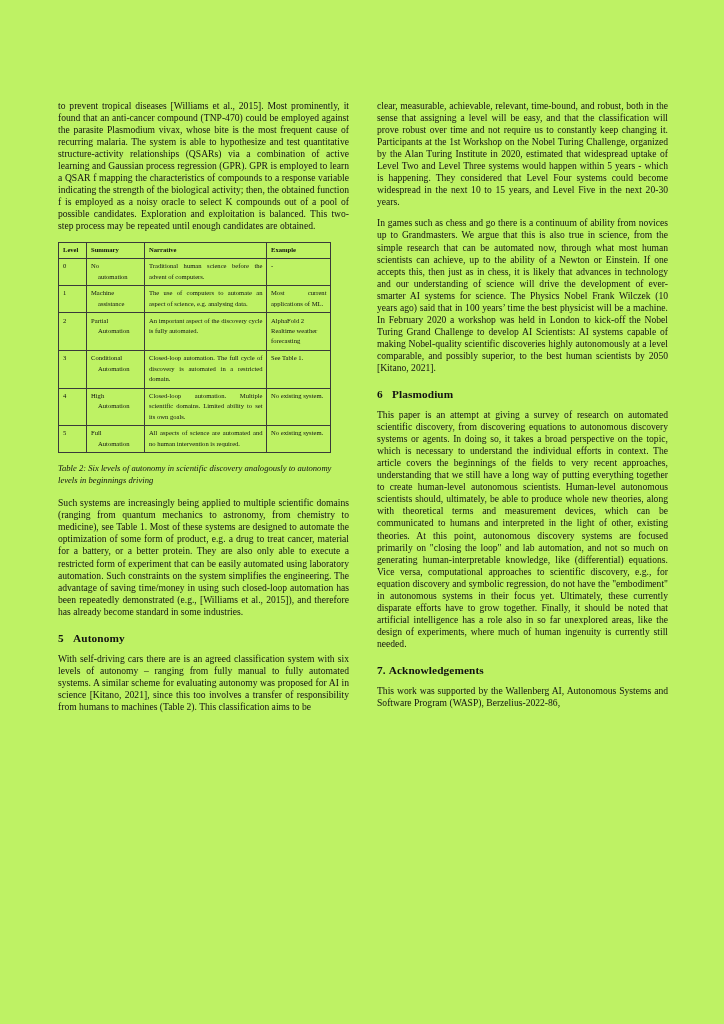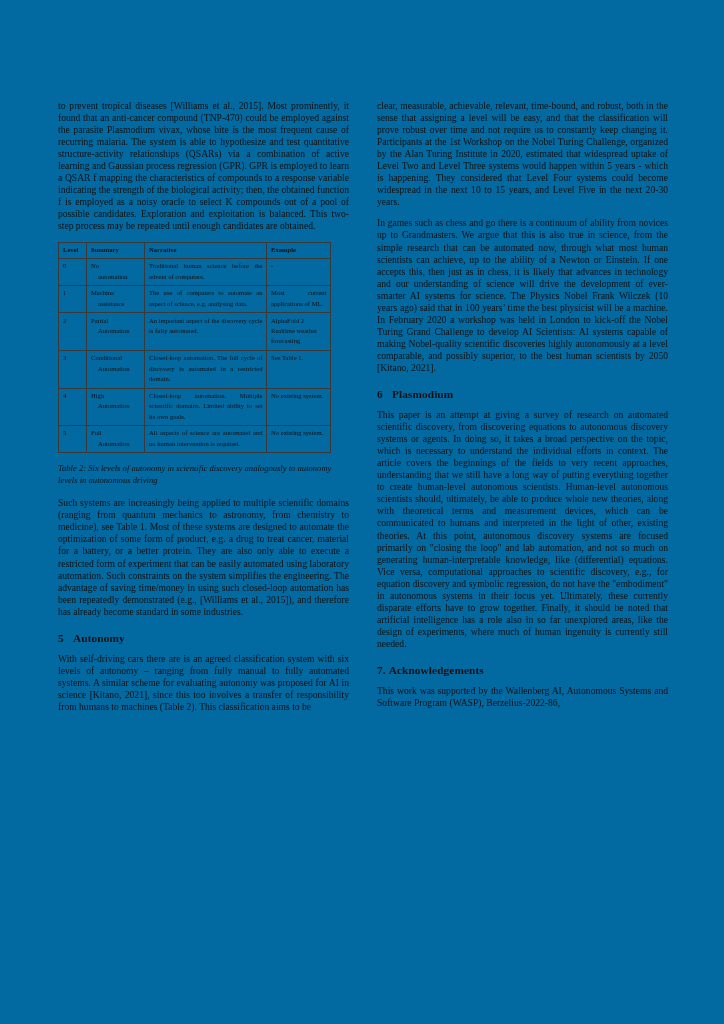--- a/index.html
+++ b/index.html
@@ -13,21 +13,21 @@
     font-family: "Liberation Serif", "DejaVu Serif", serif;
     color: #111111;
     position: relative;
     overflow: hidden;
   }
   .page {
     position: absolute;
     left: 0; top: 0;
     width: 724px;
     height: 1024px;
-    background: #0369a1;
+    background: #bef264;
   }
   .columns {
     position: absolute;
     left: 58px;
     top: 100px;
     width: 610px;
     display: flex;
     flex-direction: row;
     gap: 28px;
   }
@@ -187,21 +187,21 @@
                 <span>Full</span>
                 <span class="cell-ind">Automation</span>
               </td>
               <td class="narr">All aspects of science are automated and no human intervention is required.</td>
               <td>No existing system.</td>
             </tr>
           </tbody>
         </table>
       </div>
 
-      <p class="caption">Table 2: Six levels of autonomy in scientific discovery analogously to autonomy levels in autonomous driving</p>
+      <p class="caption">Table 2: Six levels of autonomy in scientific discovery analogously to autonomy levels in beginnings driving</p>
 
       <p class="body-text">Such systems are increasingly being applied to multiple scientific domains (ranging from quantum mechanics to astronomy, from chemistry to medicine), see Table 1. Most of these systems are designed to automate the optimization of some form of product, e.g. a drug to treat cancer, material for a battery, or a better protein. They are also only able to execute a restricted form of experiment that can be easily automated using laboratory automation. Such constraints on the system simplifies the engineering. The advantage of saving time/money in using such closed-loop automation has been repeatedly demonstrated (e.g., [Williams et al., 2015]), and therefore has already become standard in some industries.</p>
 
       <h2 class="section-heading">
         <span class="num">5</span><span>Autonomy</span>
       </h2>
 
       <p class="body-text tight">With self-driving cars there are is an agreed classification system with six levels of autonomy – ranging from fully manual to fully automated systems. A similar scheme for evaluating autonomy was proposed for AI in science [Kitano, 2021], since this too involves a transfer of responsibility from humans to machines (Table 2). This classification aims to be</p>
 
     </div>

